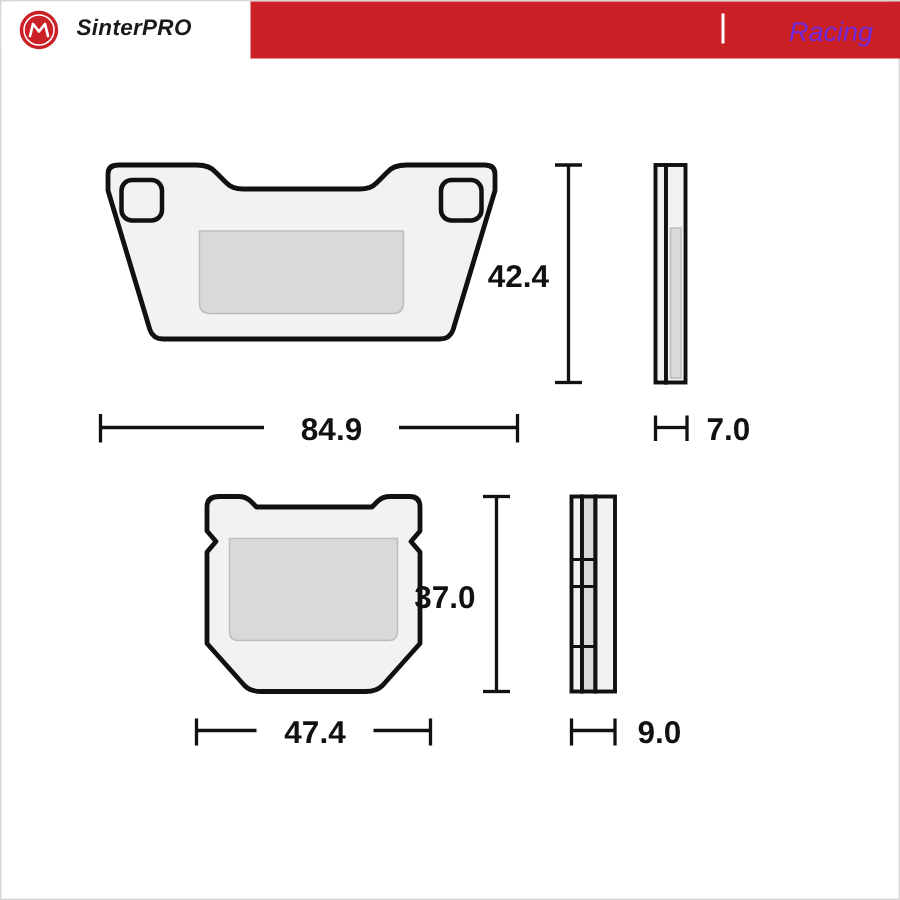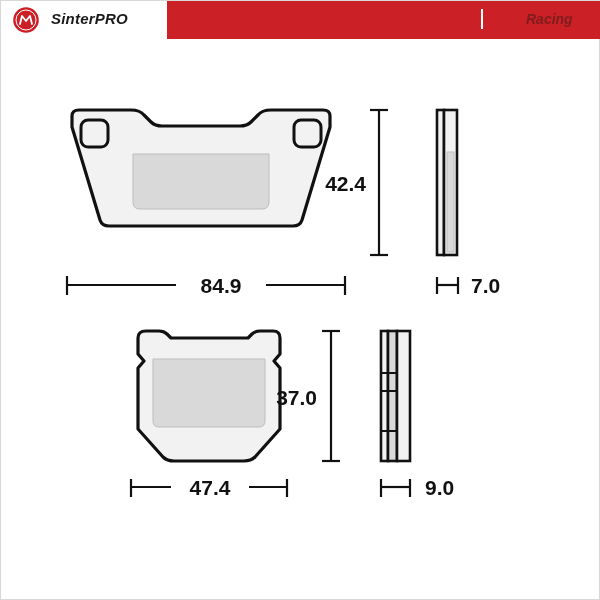--- a/index.html
+++ b/index.html
@@ -54,24 +54,24 @@
   }
   #divider {
     position: absolute;
     left: 480px; top: 8px;
     width: 2px; height: 20px;
     background: #ffffff;
   }
   #category {
     position: absolute;
     left: 525px; top: 10px;
-    font-size: 14px;
-    font-weight: bold;
+    font-size: 18px;
+    font-weight: normal;
     font-style: italic;
-    color: #7f1d1d;
+    color: #6d28d9;
   }
 
   
   #drawing {
     position: absolute;
     left: 0; top: 38px;
     width: 600px;
     height: 562px;
     text-align: right;
   }

